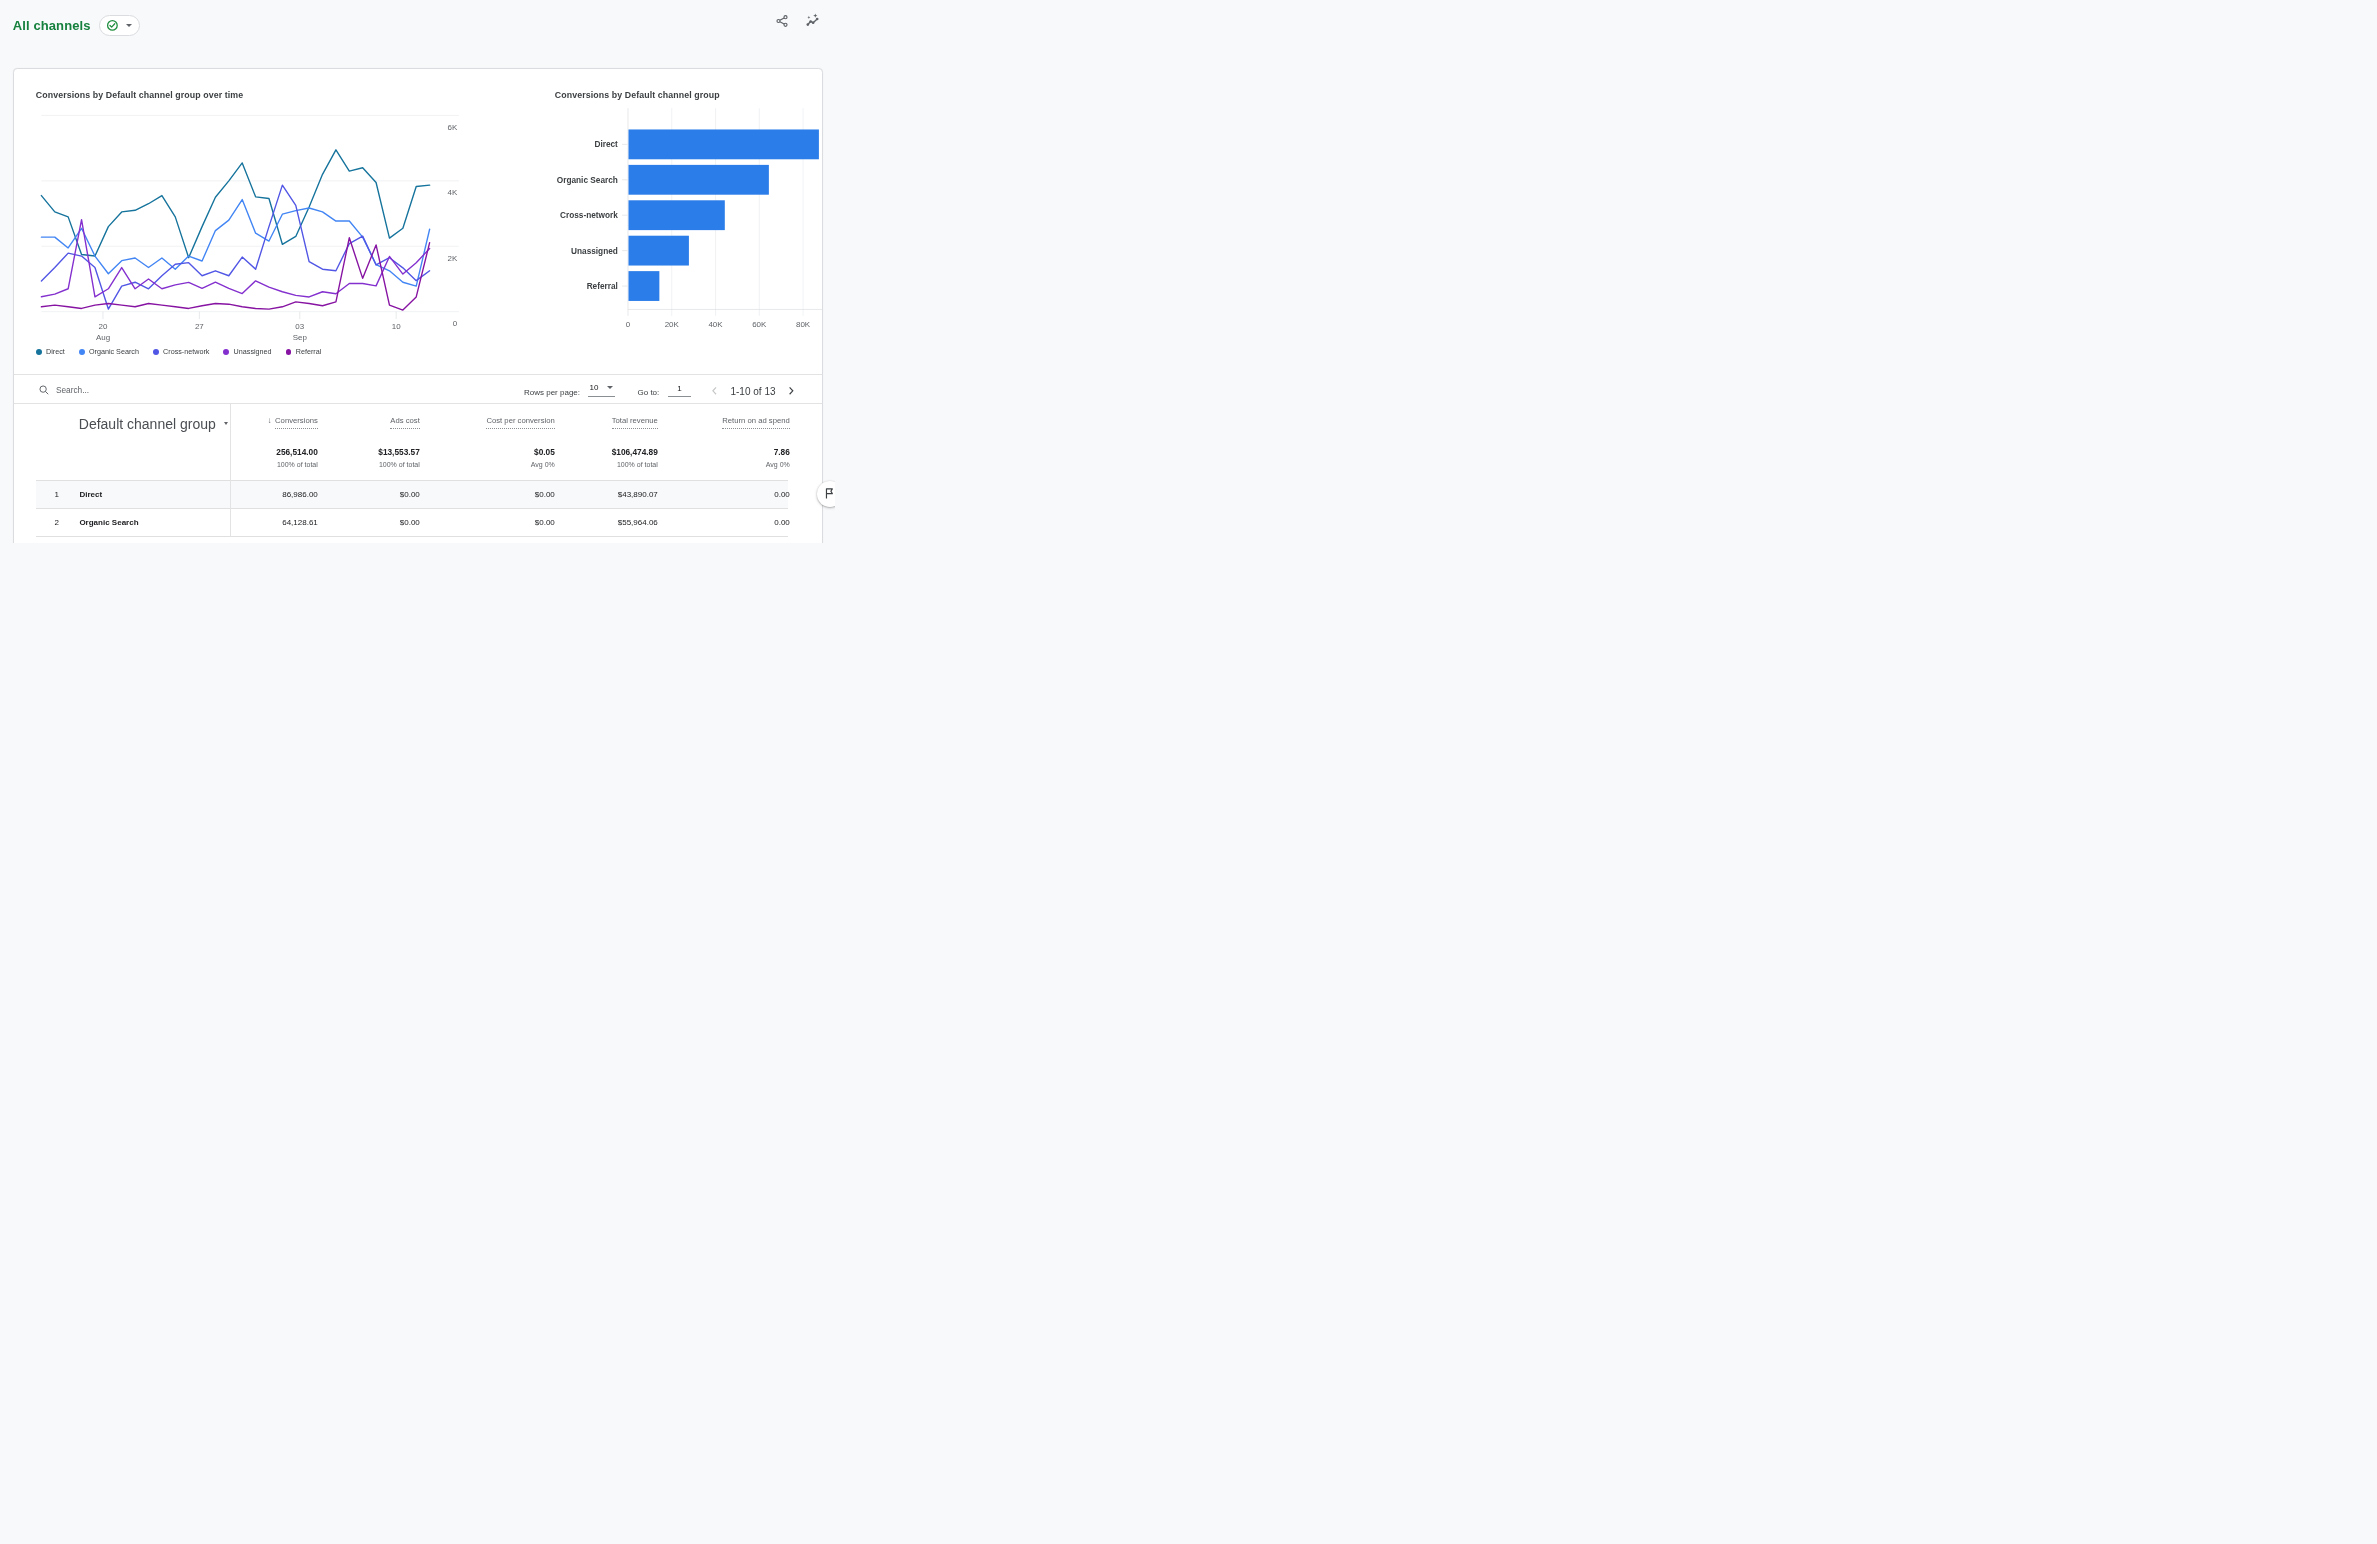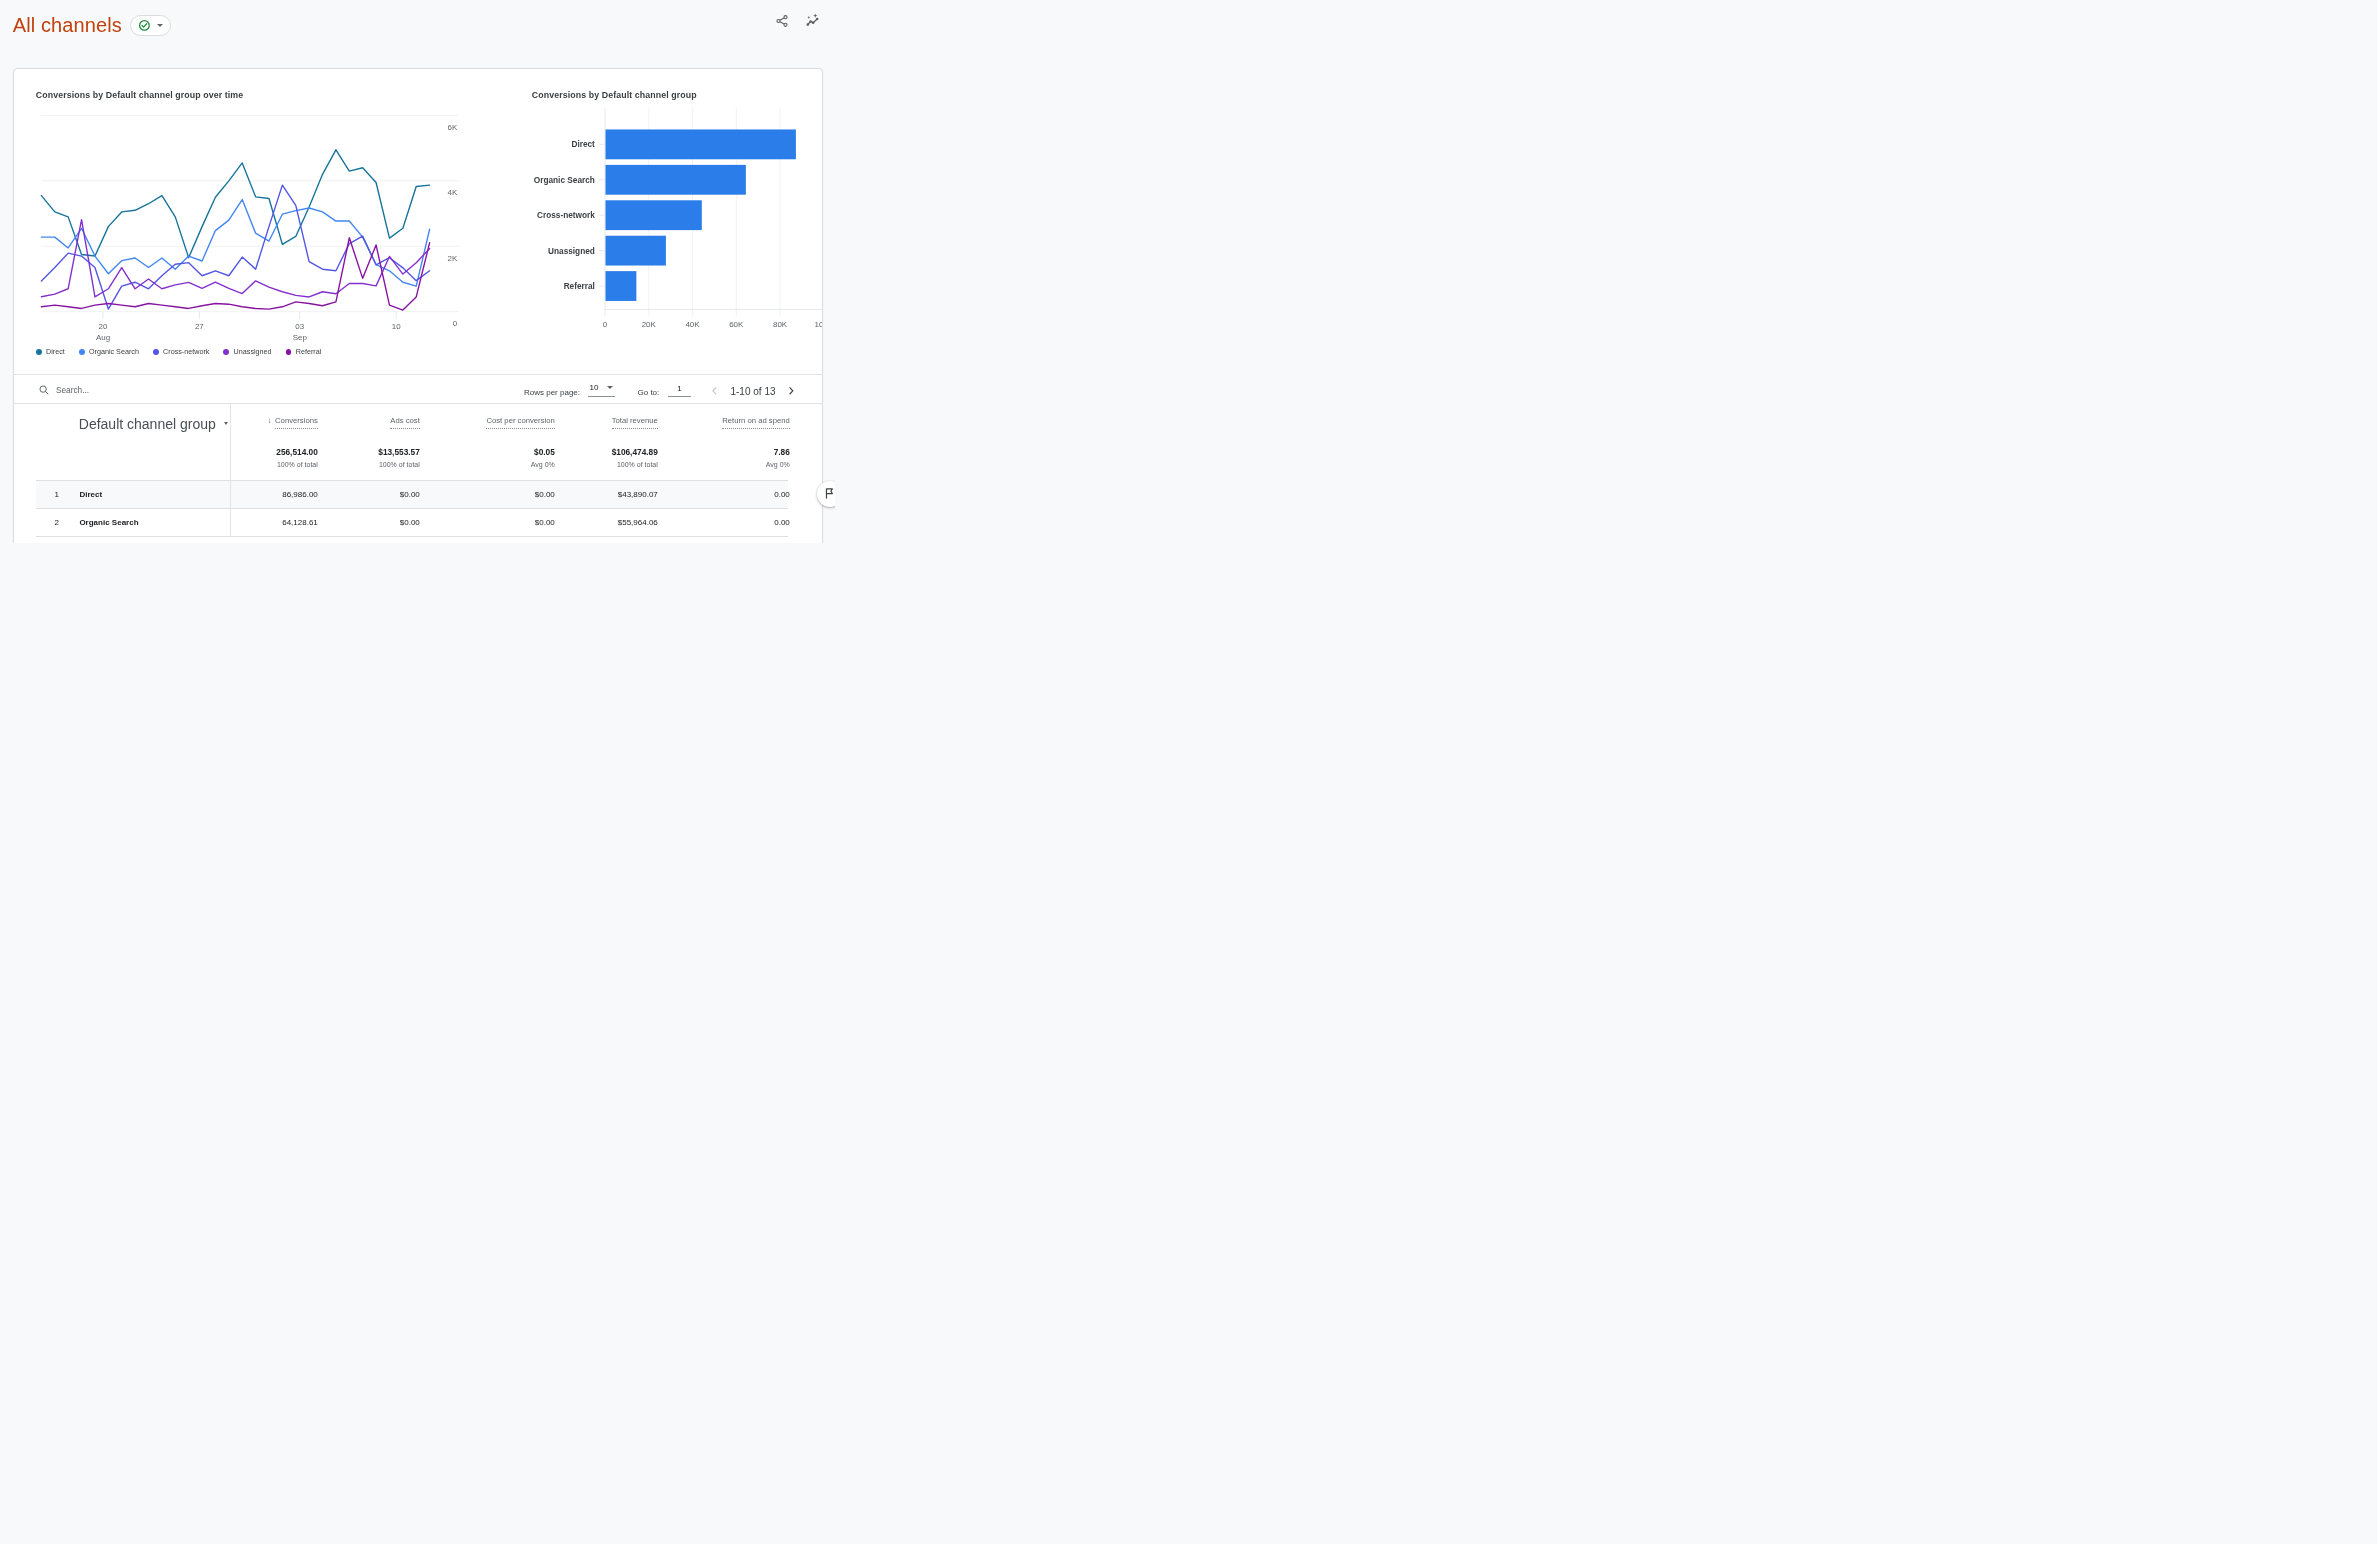--- a/index.html
+++ b/index.html
@@ -5,40 +5,40 @@
   * { box-sizing: border-box; margin: 0; padding: 0; }
   html, body { width: 835px; height: 543px; overflow: hidden; }
   body {
     background: #f8f9fa;
     font-family: "Liberation Sans", "DejaVu Sans", sans-serif;
     color: #202124;
     position: relative;
   }
   
   .topbar { display: flex; align-items: center; padding: 10.7px 12.8px 0 12.8px; height: 40px; }
-  .page-title { font-size: 20px; font-weight: 400; color: #c2410c; letter-spacing: 0.1px; }
+  .page-title { font-size: 13px; font-weight: 700; color: #15803d; letter-spacing: 0.1px; }
   .status-pill {
     margin-left: 8.5px; height: 21px; padding: 0 7.5px 0 6.4px;
     background: #fff; border: 0.5px solid #dadce0; border-radius: 10.7px;
     display: inline-flex; align-items: center; gap: 6.4px; cursor: pointer;
   }
   .caret-down { width: 0; height: 0; border-left: 3.2px solid transparent; border-right: 3.2px solid transparent; border-top: 3.7px solid #5f6368; }
   .top-icons { position: absolute; right: 15px; top: 12.8px; display: flex; gap: 14px; }
   .icon-btn { width: 16px; height: 16px; display: flex; align-items: center; justify-content: center; cursor: pointer; background: none; border: none; }
   
   .card {
     position: absolute; left: 12.8px; top: 68px; width: 810px; height: 554px;
     background: #fff; border: 0.5px solid #dadce0; border-radius: 4.3px;
     box-shadow: 0 0.5px 1.1px rgba(60,64,67,.08);
     overflow: hidden;
   }
   .charts { display: flex; padding: 21px 0 0 22px; gap: 40px; }
   .chart-title { font-size: 8.8px; font-weight: 700; color: #3c4043; letter-spacing: 0.1px; margin-bottom: 7.5px; }
   .line-sec { width: 432px; }
-  .bar-sec { margin-left: 24px; width: 327px; }
+  .bar-sec { margin-left: 47px; width: 327px; }
   .legend { display: flex; gap: 14px; margin-top: 5.9px; align-items: center; }
   .legend-item { display: flex; align-items: center; gap: 4.3px; }
   .legend-dot { width: 5.9px; height: 5.9px; border-radius: 50%; display: inline-block; }
   .legend-label { font-size: 7.2px; color: #3c4043; }
   .hr { border-top: 0.5px solid #e3e3e3; margin-top: 18px; }
   
   .toolbar-row { display: flex; align-items: center; height: 29px; padding: 0 25px 0 24.5px; border-bottom: 0.5px solid #e3e3e3; }
   .search-wrap { display: flex; align-items: flex-end; gap: 5.9px; flex: 1; }
   .search-input { border: none; outline: none; font-size: 8.3px; color: #202124; background: transparent; width: 224px; font-family: inherit; }
   .search-input::placeholder { color: #5f6368; }

